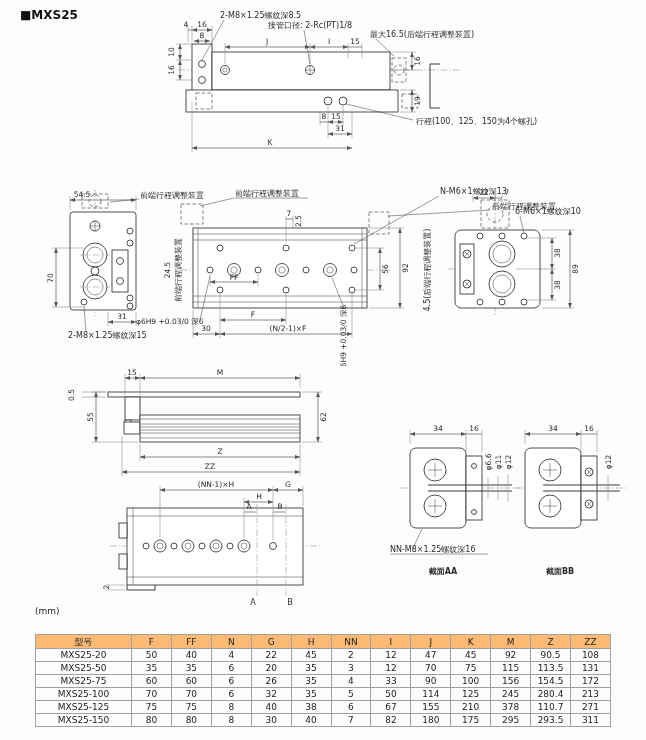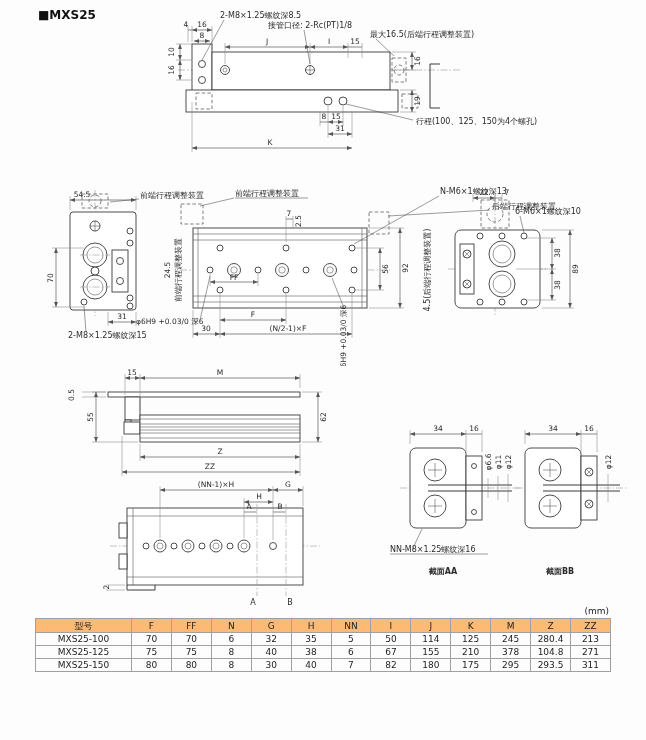--- a/index.html
+++ b/index.html
@@ -1,31 +1,31 @@
 <!DOCTYPE html>
 <html><head>
 <meta charset="utf-8">
 <style>
   html,body{margin:0;padding:0;background:#e8e8e8}
   .page{position:relative;width:646px;height:740px;background:#fdfdfd;overflow:hidden;
         font-family:"DejaVu Sans",sans-serif;color:#222}
   .abs{position:absolute}
-  .title{position:absolute;left:38px;top:8px;font-size:12px;font-weight:600;color:#111}
+  .title{position:absolute;left:20px;top:8px;font-size:12px;font-weight:600;color:#111}
   svg text{font-family:"DejaVu Sans",sans-serif;font-size:7.5px;fill:#2a2a2a}
   svg text.lb{font-size:8px}
   svg text.tc{text-anchor:middle}
   .ln{stroke:#3a3a3a;stroke-width:1;fill:none}
   .ln2{stroke:#3a3a3a;stroke-width:.9;fill:#fff}
   .thin{stroke:#4a4a4a;stroke-width:.55;fill:none}
   .dim{stroke:#5a5a5a;stroke-width:.7;fill:none}
   .ext{stroke:#8a8a8a;stroke-width:.55;fill:none}
   .cl{stroke:#9a9a9a;stroke-width:.6;stroke-dasharray:7 2 1.5 2;fill:none}
   .dash{stroke:#555;stroke-width:.75;fill:none;stroke-dasharray:3.5 2.2}
   .tbl-wrap{position:absolute;left:35px;top:606px;width:576px}
-  .units{text-align:right;font-size:9px;margin:0 2px 2px 0}
+  .units{font-size:9px;margin:0 2px 18px 0}
   table{border-collapse:collapse;width:100%;table-layout:fixed;font-size:9px;color:#222;
         border:1.5px solid #777}
   th,td{border:1px solid #a0a0a0;text-align:center;padding:0;height:12px;line-height:12px;
         font-weight:normal;overflow:hidden;white-space:nowrap}
   thead th{background:#fdba74;height:13px}
 </style>
 </head>
 <body>
 
 <div class="page">
@@ -482,20 +482,65 @@
             <th>I</th>
             <th>J</th>
             <th>K</th>
             <th>M</th>
             <th>Z</th>
             <th>ZZ</th>
           </tr>
       </thead>
       <tbody>
           <tr>
+            <td>MXS25-20</td>
+            <td>50</td>
+            <td>40</td>
+            <td>4</td>
+            <td>22</td>
+            <td>45</td>
+            <td>2</td>
+            <td>12</td>
+            <td>47</td>
+            <td>45</td>
+            <td>92</td>
+            <td>90.5</td>
+            <td>108</td>
+          </tr>
+          <tr>
+            <td>MXS25-50</td>
+            <td>35</td>
+            <td>35</td>
+            <td>6</td>
+            <td>20</td>
+            <td>35</td>
+            <td>3</td>
+            <td>12</td>
+            <td>70</td>
+            <td>75</td>
+            <td>115</td>
+            <td>113.5</td>
+            <td>131</td>
+          </tr>
+          <tr>
+            <td>MXS25-75</td>
+            <td>60</td>
+            <td>60</td>
+            <td>6</td>
+            <td>26</td>
+            <td>35</td>
+            <td>4</td>
+            <td>33</td>
+            <td>90</td>
+            <td>100</td>
+            <td>156</td>
+            <td>154.5</td>
+            <td>172</td>
+          </tr>
+          <tr>
             <td>MXS25-100</td>
             <td>70</td>
             <td>70</td>
             <td>6</td>
             <td>32</td>
             <td>35</td>
             <td>5</td>
             <td>50</td>
             <td>114</td>
             <td>125</td>
@@ -508,21 +553,21 @@
             <td>75</td>
             <td>75</td>
             <td>8</td>
             <td>40</td>
             <td>38</td>
             <td>6</td>
             <td>67</td>
             <td>155</td>
             <td>210</td>
             <td>378</td>
-            <td>104.8</td>
+            <td>110.7</td>
             <td>271</td>
           </tr>
           <tr>
             <td>MXS25-150</td>
             <td>80</td>
             <td>80</td>
             <td>8</td>
             <td>30</td>
             <td>40</td>
             <td>7</td>

